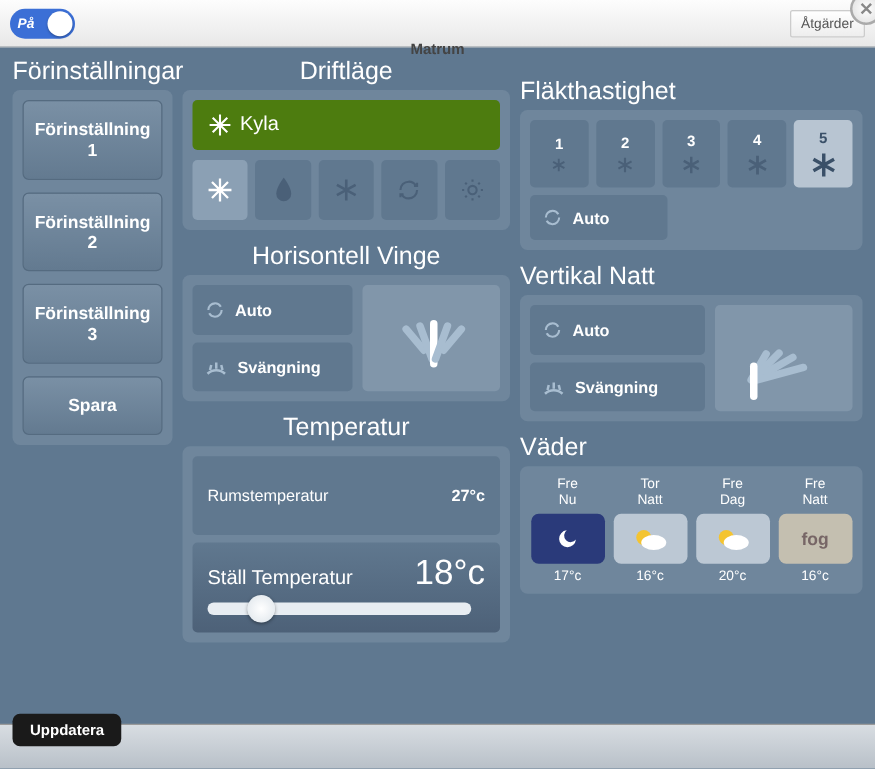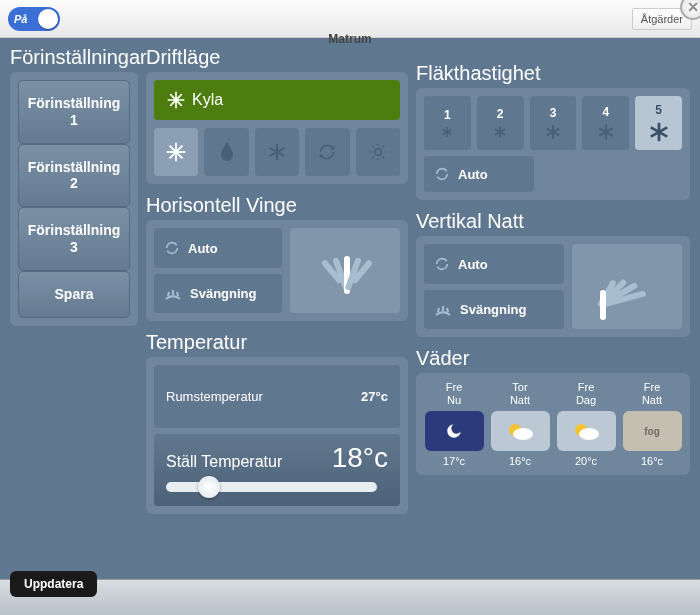--- a/index.html
+++ b/index.html
@@ -5,25 +5,25 @@
 * { margin: 0; padding: 0; box-sizing: border-box; font-family: Arial, sans-serif; }
 body { width: 700px; height: 615px; background: #5f7890; position: relative; overflow: hidden; }
 .header { background: linear-gradient(#fdfdfd, #e8e8e8); height: 38px; border-bottom: 1px solid #ccc; display: flex; align-items: center; padding: 0 8px; position: relative; }
 .toggle { width: 52px; height: 24px; background: #3b6fd6; border-radius: 12px; position: relative; cursor: pointer; display: flex; align-items: center; padding-left: 6px; color: #fff; font-size: 11px; font-weight: bold; font-style: italic; }
 .toggle-knob { width: 20px; height: 20px; background: #fff; border-radius: 50%; position: absolute; right: 2px; top: 2px; box-shadow: 0 1px 2px rgba(0,0,0,0.3); }
 .title { position: absolute; left: 50%; transform: translateX(-50%); font-weight: bold; color: #444; font-size: 12px; margin-top: 41px; }
 .actions-btn { margin-left: auto; background: linear-gradient(#fff,#eee); border: 1px solid #ccc; padding: 4px 8px; font-size: 11px; color: #555; cursor: pointer; border-radius: 2px; }
 .close-x { position: absolute; top: -6px; right: -6px; width: 26px; height: 26px; background: radial-gradient(#fff,#ddd); border: 2px solid #aaa; border-radius: 50%; display: flex; align-items: center; justify-content: center; color: #888; font-weight: bold; font-size: 14px; cursor: pointer; }
 .content { display: flex; padding: 8px 10px 0 10px; gap: 8px; height: 528px; }
 .col-left { width: 128px; display: flex; flex-direction: column; }
-.col-mid { width: 262px; display: flex; flex-direction: column; }
+.col-mid { width: 262px; display: flex; flex-direction: column; text-align: center; }
 .col-right { flex: 1; display: flex; flex-direction: column; margin-top: 16px; }
 .sec-title { color: #fff; font-size: 20px; margin-bottom: 6px; height: 20px; }
 .panel { background: #6f869c; border-radius: 6px; padding: 8px; margin-bottom: 10px; }
-.preset-btn { background: linear-gradient(#7a90a5,#637a90); border: 1px solid #556b80; border-radius: 5px; color: #fff; font-weight: bold; font-size: 14px; text-align: center; padding: 14px 4px; cursor: pointer; line-height: 1.2; }
+.preset-btn { background: linear-gradient(#7a90a5,#637a90); border: 1px solid #556b80; border-radius: 5px; color: #fff; font-weight: bold; font-size: 14px; text-align: center; padding: 14px 4px; margin-bottom: 10px; cursor: pointer; line-height: 1.2; }
 .mode-display { background: #4d7c0f; border-radius: 4px; padding: 10px 12px; color: #fff; display: flex; align-items: center; gap: 6px; margin-bottom: 8px; font-size: 16px; }
 .mode-row { display: flex; gap: 6px; }
 .mode-btn { flex: 1; height: 48px; background: #60788f; border-radius: 4px; display: flex; align-items: center; justify-content: center; cursor: pointer; }
 .mode-btn.active { background: #8ba0b4; }
 .fan-row { display: flex; gap: 6px; margin-bottom: 6px; }
 .fan-btn { flex: 1; background: #60788f; border-radius: 4px; display: flex; flex-direction: column; align-items: center; justify-content: center; cursor: pointer; color: #fff; font-size: 12px; font-weight: bold; padding: 6px 0; gap: 4px; height: 54px; }
 .fan-btn.active { background: #b8c5d2; color: #3a5068; }
 .auto-btn { background: #60788f; border-radius: 4px; color: #fff; font-weight: bold; font-size: 13px; padding: 10px; display: flex; align-items: center; gap: 8px; cursor: pointer; width: 110px; }
 .vane-panel { display: flex; gap: 8px; }
 .vane-controls { display: flex; flex-direction: column; gap: 6px; flex: 1; }
@@ -31,21 +31,21 @@
 .vane-display { width: 110px; background: #8196aa; border-radius: 4px; display: flex; align-items: center; justify-content: center; }
 .temp-room { background: #60788f; border-radius: 4px; padding: 24px 12px; color: #fff; display: flex; justify-content: space-between; font-size: 13px; margin-bottom: 6px; }
 .temp-set { background: linear-gradient(#60788f,#4d6178); border-radius: 4px; padding: 8px 12px 14px; }
 .temp-set-row { display: flex; justify-content: space-between; align-items: baseline; color: #fff; margin-bottom: 8px; }
 .temp-val { font-size: 28px; }
 .slider-track { height: 10px; background: #e8edf2; border-radius: 5px; position: relative; width: 95%; }
 .slider-thumb { width: 22px; height: 22px; background: radial-gradient(#fff,#dde4ea); border-radius: 50%; position: absolute; top: -6px; left: 15%; box-shadow: 0 1px 3px rgba(0,0,0,0.4); cursor: pointer; }
 .weather-row { display: flex; gap: 6px; }
 .weather-item { flex: 1; text-align: center; color: #fff; font-size: 11px; }
 .weather-item .lbl { line-height: 1.2; margin-bottom: 4px; height: 26px; }
-.weather-icon { width: 59px; height: 40px; margin: 0 auto 4px; border-radius: 6px; display: flex; align-items: center; justify-content: center; font-size: 10px; font-weight: bold; }
+.weather-icon { width: 59px; height: 40px; margin: 0 auto 4px; border-radius: 6px; display: flex; align-items: center; justify-content: center; font-size: 14px; font-weight: bold; }
 .wi-night { background: #2a3a7a; color: #fff; }
 .wi-cloud { background: #bcc8d4; }
 .wi-fog { background: #c4bfb0; color: #766; }
 .footer { position: absolute; bottom: 0; left: 0; right: 0; height: 36px; background: linear-gradient(#d8dde2,#b8c0c8); border-top: 1px solid #999; display: flex; align-items: center; padding: 0 10px; }
 .update-btn { background: #1a1a1a; color: #fff; border-radius: 6px; padding: 6px 14px; font-size: 12px; font-weight: bold; cursor: pointer; position: relative; top: -14px; }
 svg { display: block; }
 </style>
 </head>
 <body>
 

